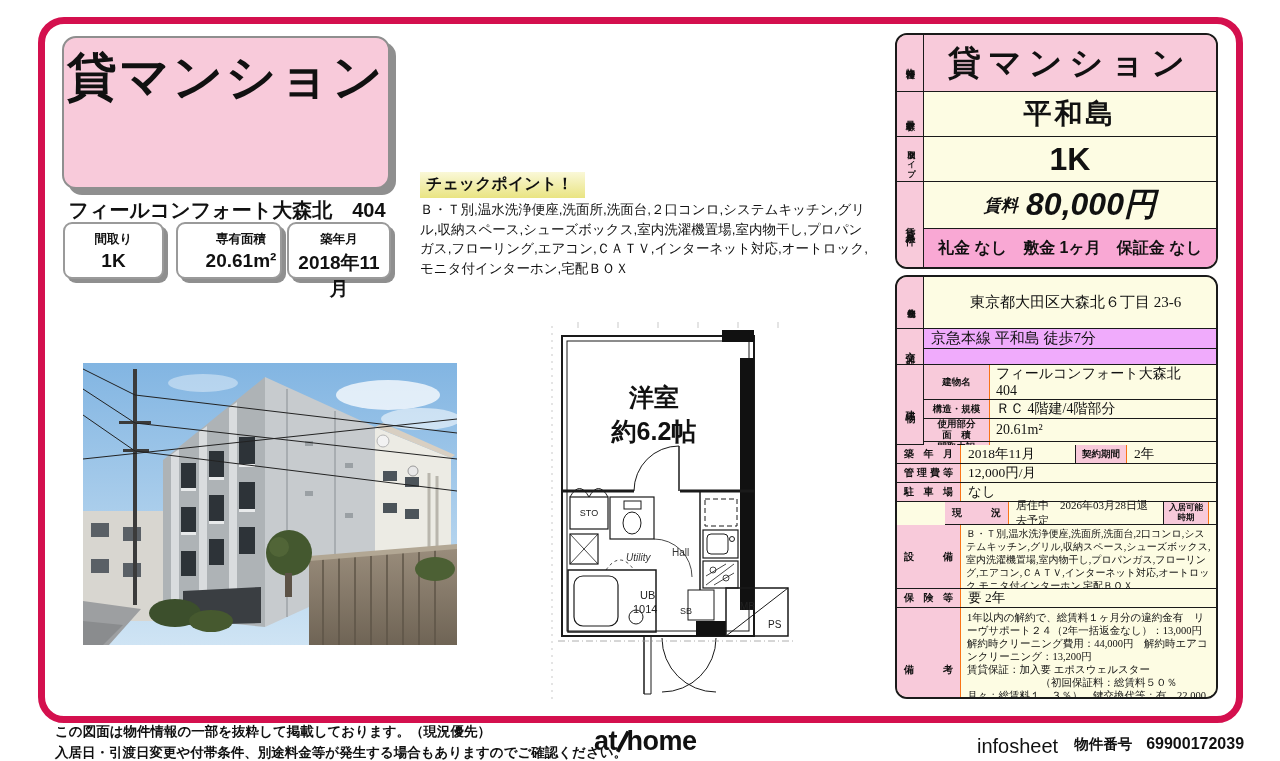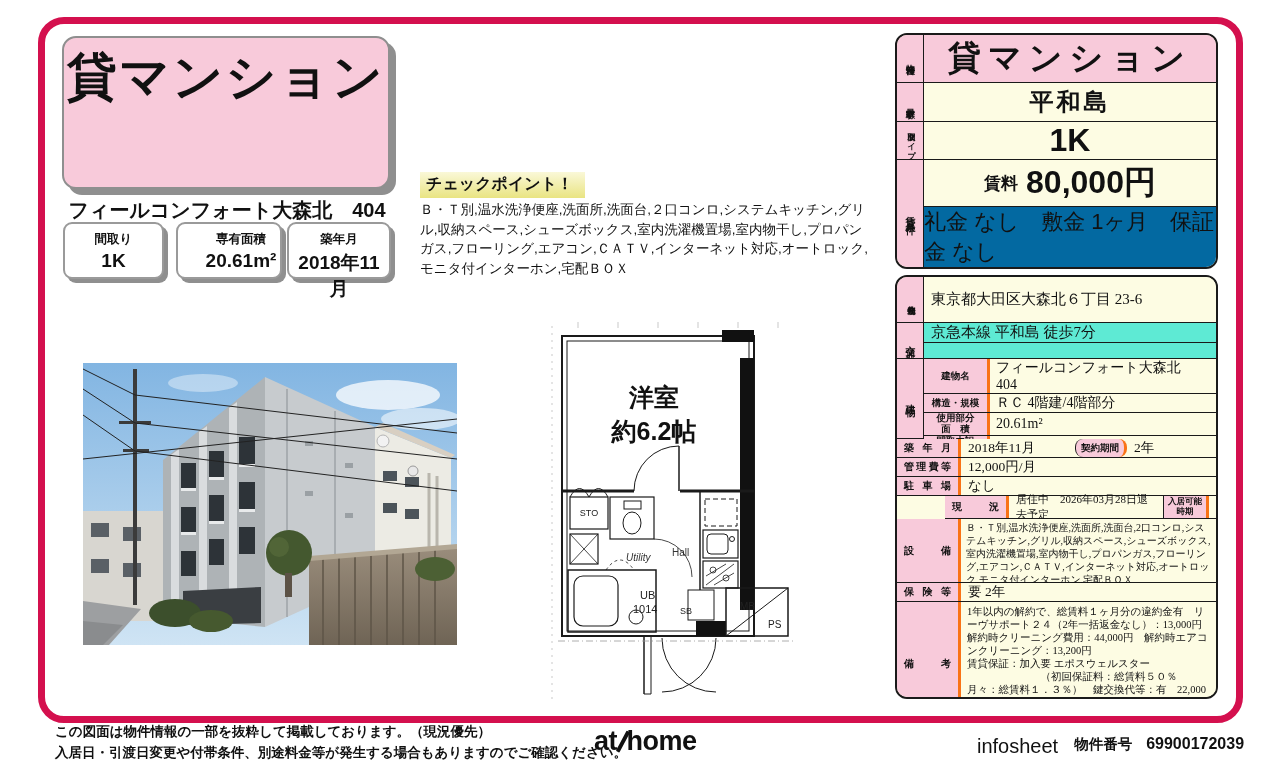--- a/index.html
+++ b/index.html
@@ -32,56 +32,56 @@
   
   .sum-table { left:895px; top:33px; width:323px; height:236px; border:2.5px solid #1a1a1a;
     border-radius:12px; overflow:hidden; display:flex; flex-direction:column; background:#fdfce3; }
   .srow { display:flex; border-bottom:1px solid #1a1a1a; }
   .srow:last-child { border-bottom:none; }
   .vlbl { width:27px; flex:none; background:#f8cada; border-right:1px solid #1a1a1a;
     display:flex; align-items:center; justify-content:center;
     writing-mode:vertical-rl; text-orientation:upright; font-weight:bold; }
   .sval { flex:1; display:flex; align-items:center; justify-content:center; background:#fdfce3; }
   .s1 { height:57px; } .s1 .sval { background:#f8cada; font-size:33px; font-weight:bold; letter-spacing:7px; }
-  .s2 { height:45px; } .s2 .sval { font-size:24px; font-weight:bold; letter-spacing:3px; }
+  .s2 { height:45px; } .s2 .sval { font-size:28px; font-weight:bold; letter-spacing:3px; }
   .s3 { height:45px; } .s3 .sval { font-size:32px; font-weight:bold; }
   .s4 { flex:1; }
   .s4col { flex:1; display:flex; flex-direction:column; }
-  .rentrow { height:47px; border-bottom:1px solid #1a1a1a; display:flex; align-items:center; justify-content:center; gap:8px; background:#fdfce3; }
+  .rentrow { height:47px; border-bottom:1px solid #1a1a1a; display:flex; align-items:center; justify-content:center; gap:8px; background:#fdfce3;font-style:italic; }
   .rentlbl { font-size:17px; font-weight:bold; } .rentval { font-size:32px; font-weight:bold; }
-  .condrow { flex:1; display:flex; align-items:center; justify-content:center; font-size:22px; font-weight:normal; background:#0369a1; }
+  .condrow { flex:1; display:flex; align-items:center; justify-content:center; font-size:16px; font-weight:bold; background:#f9a8d4; }
   .f9 { font-size:9px; letter-spacing:1px; } .f8 { font-size:8px; } .f10 { font-size:10px; letter-spacing:3px; }
 
   
   .det-table { left:895px; top:275px; width:323px; height:424px; border:2.5px solid #1a1a1a;
     border-radius:12px; overflow:hidden; display:flex; flex-direction:column; background:#fdfce3; }
   .drow { display:flex; border-bottom:1px solid #1a1a1a; flex:none; }
   .drow:last-child { border-bottom:none; }
   .dval { flex:1; background:#fdfce3; font-family:"Liberation Serif", serif; display:flex; align-items:center; padding:2px 7px; }
-  .plbl { background:#f8cada; border-right:3px solid #f97316; display:flex; align-items:center; justify-content:center; font-weight:bold; flex:none; }
+  .plbl { background:#f8cada; border-right:1px solid #f97316; display:flex; align-items:center; justify-content:center; font-weight:bold; flex:none; }
   .hlbl { width:64px; font-size:10px; padding:0 7px; text-align:justify; text-align-last:justify; display:block; }
   .hlbl-in { display:flex; align-items:center; height:100%; width:100%; }
   .hlbl-in span{ width:100%; text-align:justify; text-align-last:justify; }
-  .r-loc { height:46px; } .r-loc .dval { font-size:15px; }
+  .r-loc { height:52px;gap:39px; } .r-loc .dval { font-size:15px; }
   .r-acc { height:36px; }
-  .acc-col { flex:1; display:flex; flex-direction:column; background:#5eead4; }
+  .acc-col { flex:1; display:flex; flex-direction:column; background:#f0abfc; }
   .acc-1 { height:19px; font-family:"Liberation Serif", serif; font-size:15px; padding:0 7px; }
   .acc-2 { flex:1; border-top:1px solid #1a1a1a; }
   .r-bld { height:80px; }
   .bld-col { flex:1; display:flex; flex-direction:column; }
   .bsub { display:flex; flex:1; border-bottom:1px solid #1a1a1a; }
   .bsub:last-child { border-bottom:none; }
   .bsub .plbl { width:66px; font-size:9.5px; white-space:pre-line; line-height:1.15; text-align:center; }
   .bsub .dval { font-size:14px; padding:0 6px; }
   .r-thin { height:19px; } .r-thin .dval { font-size:13.5px; }
   .r-status { height:23px;margin-left:48px; }
   .st-val { width:154px; flex:none; font-size:11px; }
   .mi-lbl { width:46px; font-size:8.5px; text-align:center; line-height:1.15; padding:0 2px; }
   .mi-val { font-size:13px; }
-  .ct-lbl { width:52px; font-size:9.5px;border-radius:8px; }
+  .ct-lbl { width:52px; font-size:9.5px; }
   .bu-val { width:114px; flex:none; font-size:13.5px; }
   .r-equip { height:64px; } .r-equip .dval { font-size:10px; line-height:1.3; padding:2px 5px; align-items:flex-start; }
   .r-rem { flex:1; } .r-rem .dval { font-size:10.5px; line-height:1.24; padding:3px 6px; white-space:pre-line; align-items:flex-start; }
 
   
   .photo { left:83px; top:363px; width:374px; height:282px; }
   .plan { left:548px; top:320px; width:258px; height:385px; background:#fff; }
 
   
   .disclaimer { left:55px; top:722px; font-size:13.5px; font-weight:600; line-height:1.55; }

